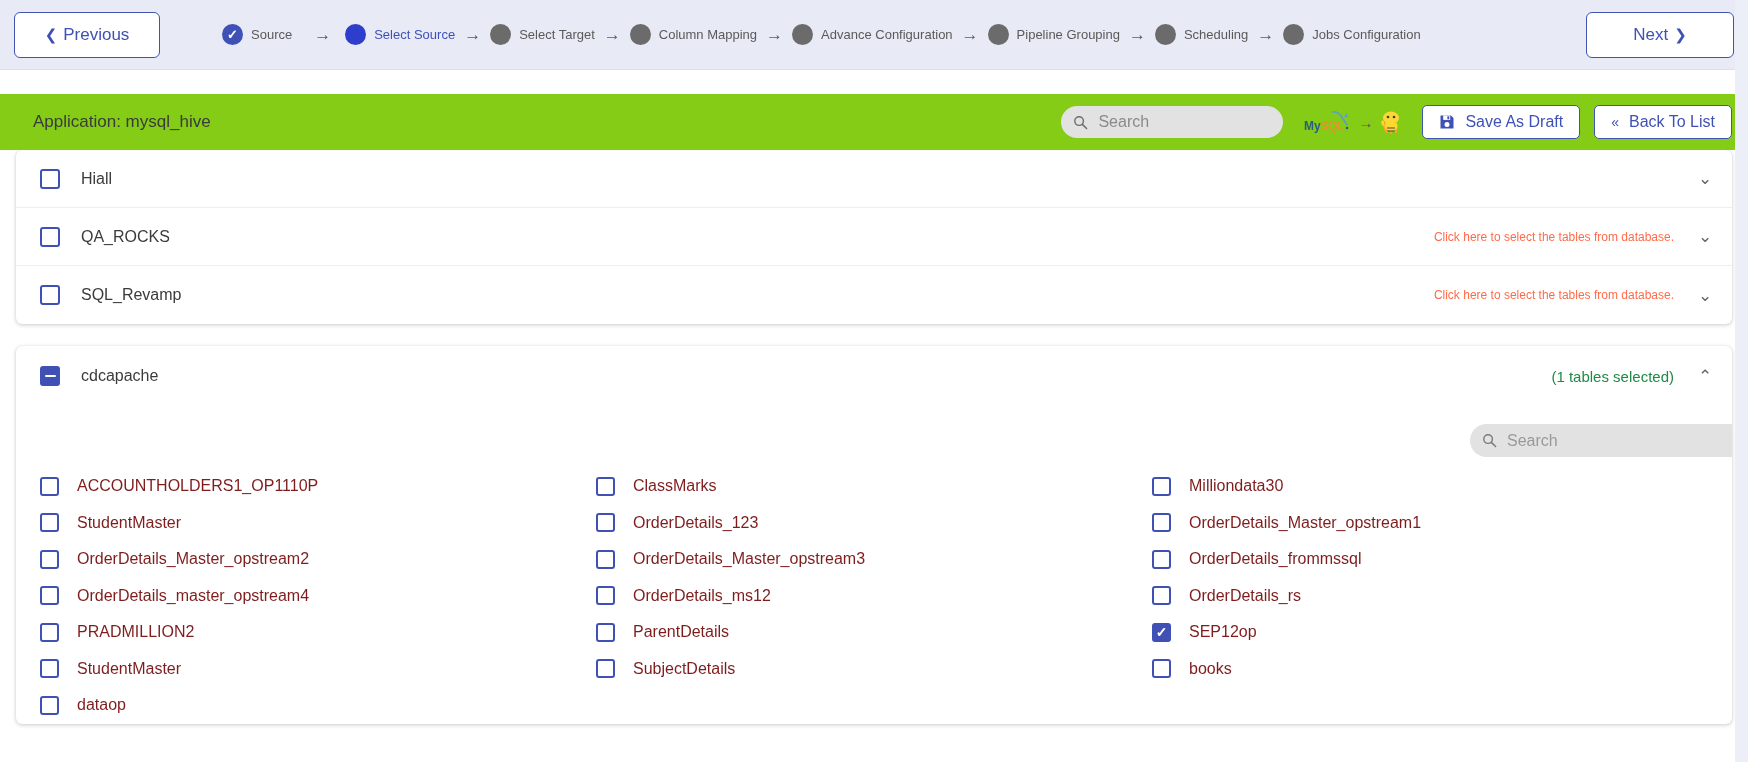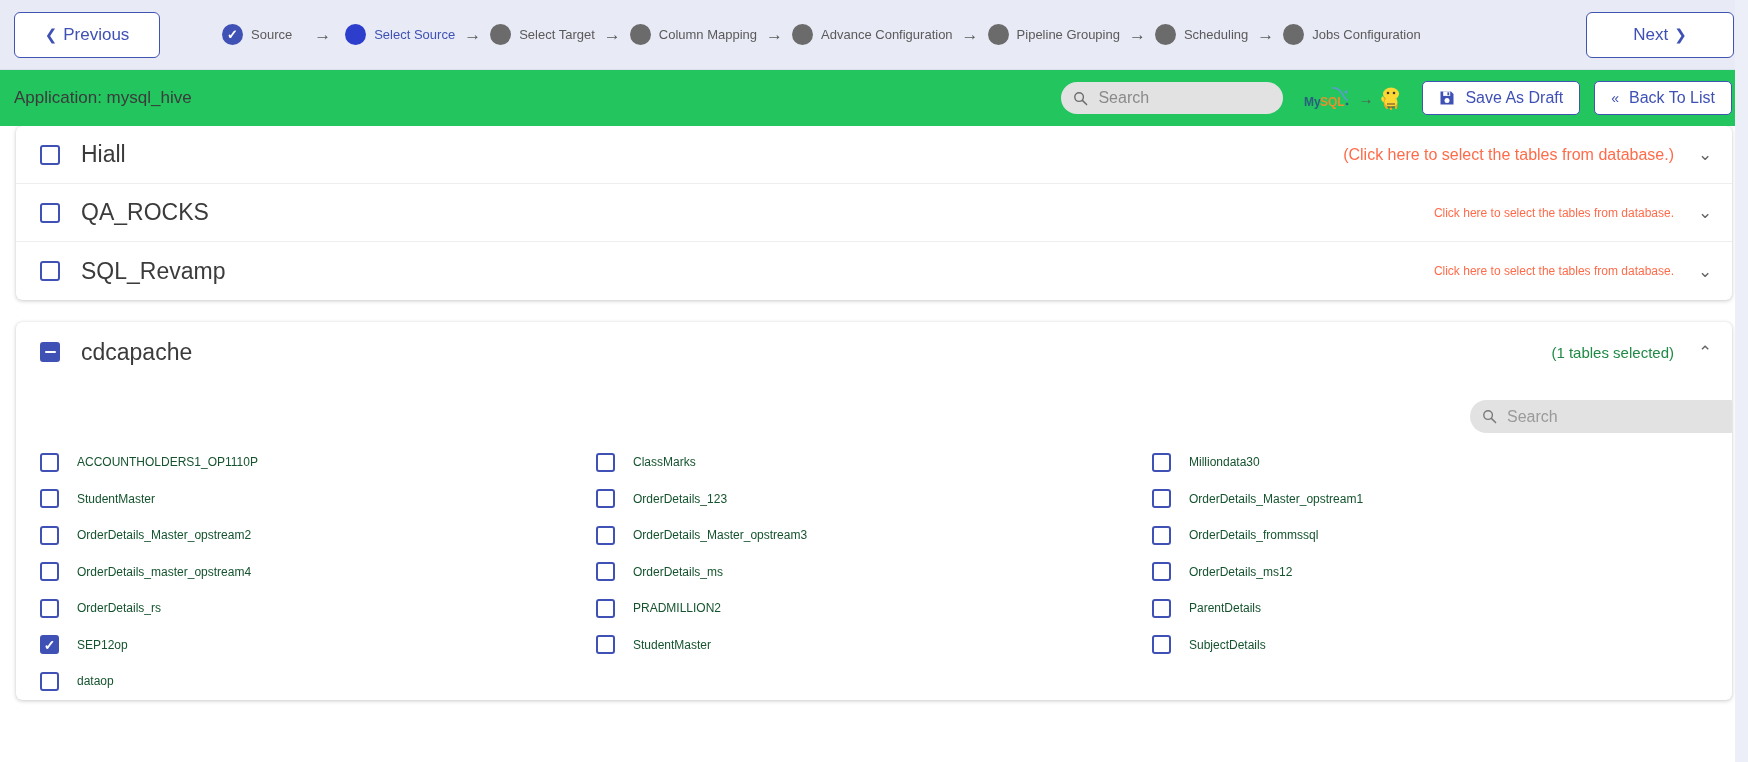--- a/index.html
+++ b/index.html
@@ -79,25 +79,26 @@
   .arrow {
     font-size: 17px;
     color: #5a5a5a;
     margin: 0 9px;
   }
   .arrow.wide { margin: 0 14px 0 22px; }
 
   
   .app-bar {
     height: 56px;
-    background: #22c55e;
-    display: flex;
-    align-items: center;
-    padding: 0 14px;
+    background: #84cc16;
+    display: flex;
+    align-items: center;
+    padding: 0 33px;
     position: relative;
+    margin-top: 24px;
   }
   .app-title {
     font-size: 17px;
     color: #3b3b3b;
   }
   .app-right {
     position: absolute;
     right: 16px;
     top: 0;
     height: 56px;
@@ -187,21 +188,21 @@
     align-items: center;
     justify-content: center;
     cursor: pointer;
   }
   .cb.checked { background: #3f51b5; border-color: #3f51b5; }
   .cb.indet  { background: #3f51b5; border-color: #3f51b5; }
   .cb .mark { color: #fff; font-size: 14px; line-height: 1; font-weight: bold; }
   .cb .dash { width: 11px; height: 2.5px; background: #fff; border-radius: 1px; }
 
   .db-name {
-    font-size: 23px;
+    font-size: 16px;
     color: #3b3b3b;
     margin-left: 21px;
   }
   .db-right {
     margin-left: auto;
     display: flex;
     align-items: center;
     gap: 22px;
   }
   .hint {
@@ -266,22 +267,22 @@
     row-gap: 0px;
   }
   .tbl-item {
     display: flex;
     align-items: center;
     height: 36.5px;
     gap: 18px;
   }
   .tbl-item .cb { width: 19px; height: 19px; }
   .tbl-name {
-    font-size: 12px;
-    color: #14532d;
+    font-size: 16px;
+    color: #7f1d1d;
     white-space: nowrap;
   }
 
   
   .right-gutter {
     position: absolute;
     right: 0; top: 0;
     width: 13px; height: 762px;
     background: #eceef8;
     pointer-events: none;
@@ -404,21 +405,20 @@
 </div>
 
 <div class="content">
 
   <div class="card">
 
     <div class="db-row">
       <span class="cb"></span>
       <span class="db-name">Hiall</span>
       <span class="db-right">
-        <span class="hint paren">(Click here to select the tables from database.)</span>
         <span class="caret">⌄</span>
       </span>
     </div>
 
     <div class="db-row">
       <span class="cb"></span>
       <span class="db-name">QA_ROCKS</span>
       <span class="db-right">
         <span class="hint">Click here to select the tables from database.</span>
         <span class="caret">⌄</span>
@@ -497,24 +497,20 @@
             <span class="cb"></span>
             <span class="tbl-name">OrderDetails_frommssql</span>
           </div>
 
         <div class="tbl-item">
             <span class="cb"></span>
             <span class="tbl-name">OrderDetails_master_opstream4</span>
           </div>
         <div class="tbl-item">
             <span class="cb"></span>
-            <span class="tbl-name">OrderDetails_ms</span>
-          </div>
-        <div class="tbl-item">
-            <span class="cb"></span>
             <span class="tbl-name">OrderDetails_ms12</span>
           </div>
 
         <div class="tbl-item">
             <span class="cb"></span>
             <span class="tbl-name">OrderDetails_rs</span>
           </div>
         <div class="tbl-item">
             <span class="cb"></span>
             <span class="tbl-name">PRADMILLION2</span>
@@ -534,20 +530,24 @@
             <span class="cb"></span>
             <span class="tbl-name">StudentMaster</span>
           </div>
         <div class="tbl-item">
             <span class="cb"></span>
             <span class="tbl-name">SubjectDetails</span>
           </div>
 
         <div class="tbl-item">
             <span class="cb"></span>
+            <span class="tbl-name">books</span>
+          </div>
+        <div class="tbl-item">
+            <span class="cb"></span>
             <span class="tbl-name">dataop</span>
           </div>
       </div>
     </div>
   </div>
 </div>
 
 <div class="right-gutter"></div>
 
 </body></html>

